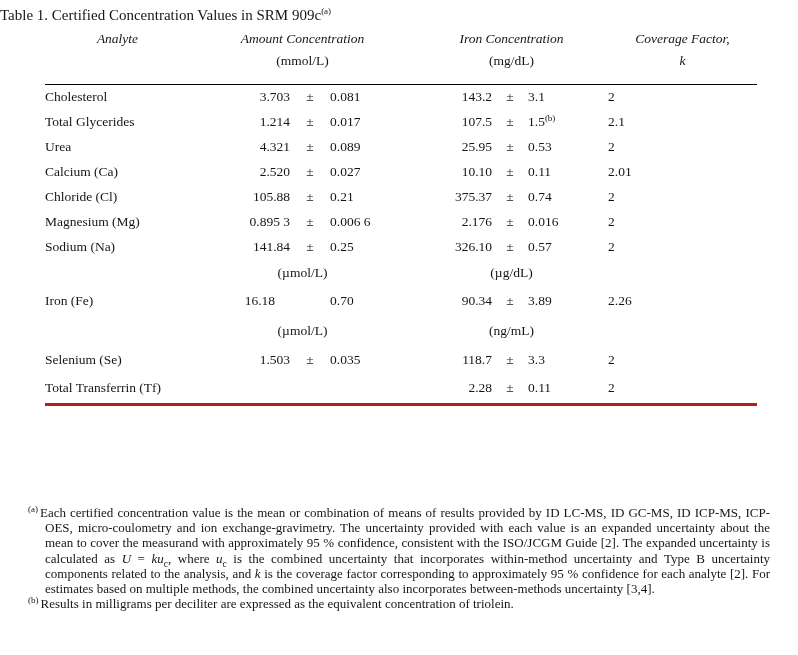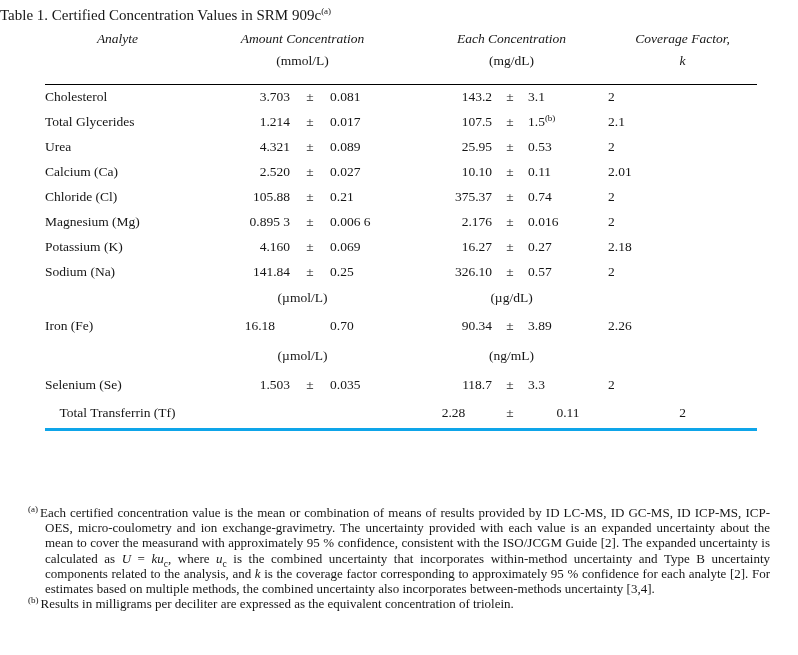--- a/index.html
+++ b/index.html
@@ -47,21 +47,21 @@
   td.c-unit{text-align:center;}
 
   tr.r-std{height:25px;}
   tr.r-unit1{height:28px;}
   tr.r-iron{height:27px;}
   tr.r-iron td.c-aval{padding-right:15px;}
   tr.r-unit2{height:33px;}
   tr.r-se{height:26px;}
   tr.r-unit3{height:42px;}
   tr.r-tf{height:31px;}
-  tr.r-tf td{border-bottom:3px solid #0ea5e9;text-align:center;}
+  tr.r-tf td{border-bottom:3px solid #b91c1c;}
 
   .footnotes{
     position:absolute;left:28px;top:505px;width:742px;
     font-size:13px;line-height:15.2px;text-align:justify;
   }
   .footnote{padding-left:17px;text-indent:-17px;}
   .fn-marker{font-size:9px;vertical-align:super;line-height:0;margin-right:2px;}
 </style>
 </head>
 <body>
@@ -80,21 +80,21 @@
         <col style="width:85px">
       <col style="width:77px">
         <col style="width:36px">
         <col style="width:80px">
         <col style="width:149px">
     </colgroup>
     <thead>
       <tr class="hdr1">
         <th class="th-analyte">Analyte</th>
         <th class="th-center" colspan="3">Amount Concentration</th>
-        <th class="th-center" colspan="3">Each Concentration</th>
+        <th class="th-center" colspan="3">Iron Concentration</th>
         <th class="th-center">Coverage Factor,</th>
       </tr>
       <tr class="hdr2">
         <th></th>
         <th class="th-center" colspan="3">(mmol/L)</th>
         <th class="th-center" colspan="3">(mg/dL)</th>
         <th class="th-center it">k</th>
       </tr>
     </thead>
     <tbody>
@@ -150,30 +150,20 @@
       </tr>
       <tr class="r-std">
         <td class="c-analyte">Magnesium (Mg)</td>
         <td class="c-aval">0.895 3</td>
         <td class="c-pm">±</td>
         <td class="c-aunc">0.006 6</td>
         <td class="c-mval">2.176</td>
         <td class="c-mpm">±</td>
         <td class="c-munc">0.016</td>
         <td class="c-k">2</td>
-      </tr>
-      <tr class="r-std">
-        <td class="c-analyte">Potassium (K)</td>
-        <td class="c-aval">4.160</td>
-        <td class="c-pm">±</td>
-        <td class="c-aunc">0.069</td>
-        <td class="c-mval">16.27</td>
-        <td class="c-mpm">±</td>
-        <td class="c-munc">0.27</td>
-        <td class="c-k">2.18</td>
       </tr>
       <tr class="r-std">
         <td class="c-analyte">Sodium (Na)</td>
         <td class="c-aval">141.84</td>
         <td class="c-pm">±</td>
         <td class="c-aunc">0.25</td>
         <td class="c-mval">326.10</td>
         <td class="c-mpm">±</td>
         <td class="c-munc">0.57</td>
         <td class="c-k">2</td>

